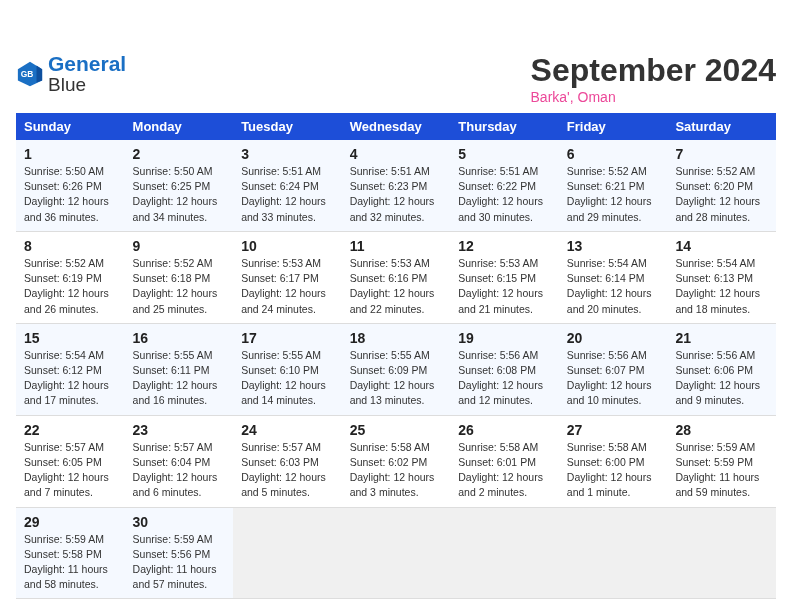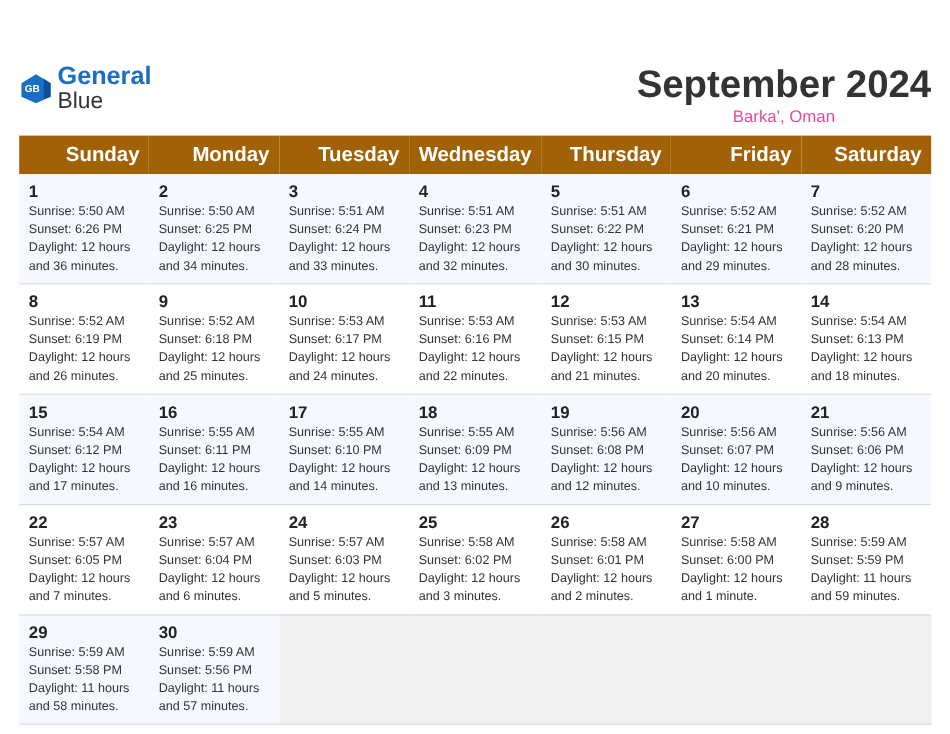--- a/index.html
+++ b/index.html
@@ -20,42 +20,42 @@
     .logo {
       display: flex;
       align-items: center;
       gap: 4px;
     }
     .logo-icon {
       width: 28px;
       height: 28px;
     }
     .title-block {
-      text-align: center;
+      text-align: left;
     }
     .month-title {
       font-size: 32px;
       font-weight: bold;
       color: #333;
     }
     .location {
       font-size: 14px;
       color: #ec4899;
     }
     table {
       width: 100%;
       border-collapse: collapse;
       font-size: 11px;
     }
     thead th {
-      background-color: #a16207;
+      background-color: #1d4ed8;
       color: #fff;
-      text-align: right;
+      text-align: left;
       padding: 6px 8px;
-      font-size: 17px;
+      font-size: 13px;
       font-weight: bold;
     }
     tbody tr {
       border-bottom: 1px solid #ddd;
     }
     tbody tr:nth-child(odd) {
       background-color: #f5f9ff;
     }
     tbody tr:nth-child(even) {
       background-color: #ffffff;

